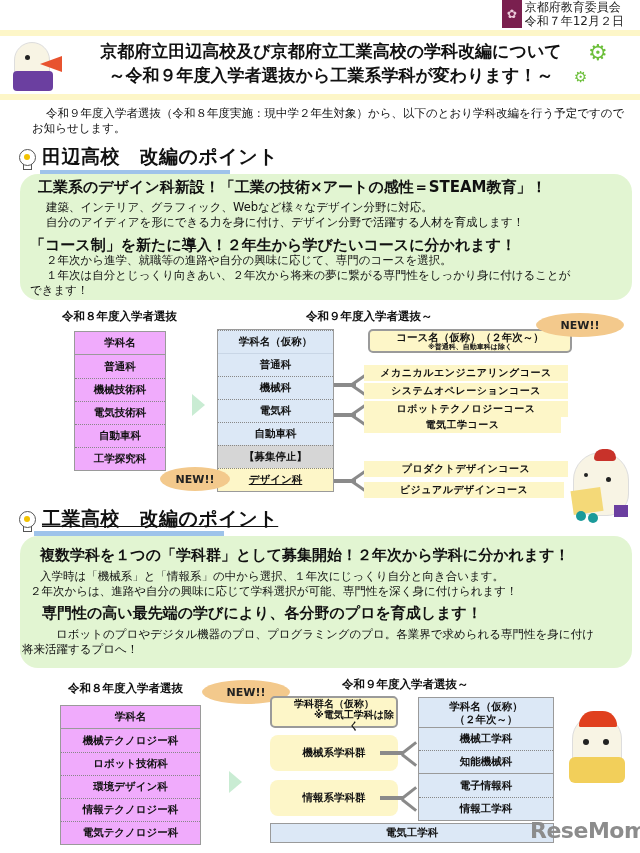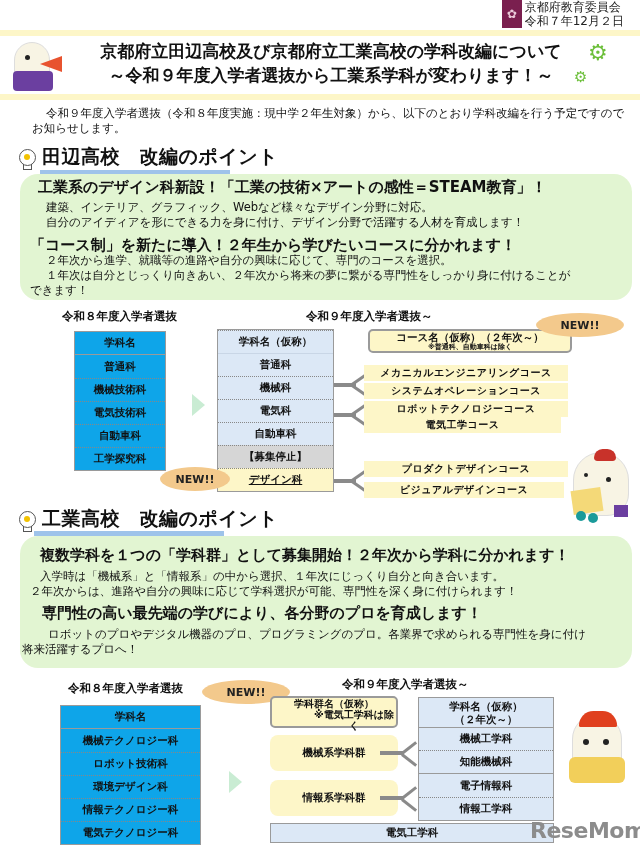--- a/index.html
+++ b/index.html
@@ -32,21 +32,21 @@
   .sec-title { font-size: 19px; font-weight: bold; letter-spacing: 0.5px; }
   .sec-underline { height: 5px; background: #9ec3ea; }
 
   
   .panel { background: #e2f5d2; border-radius: 18px; }
   .p-h { font-size: 15px; font-weight: bold; white-space: nowrap; }
   .p-t { font-size: 11.5px; line-height: 15px; white-space: nowrap; }
 
   
   .col-title { font-size: 11.5px; font-weight: bold; white-space: nowrap; }
-  .tbl { border: 1px solid #9a9a9a; background: #0ea5e9; }
+  .tbl { border: 1px solid #9a9a9a; background: #f0abfc; }
   .tbl .row { height: 23px; display:flex; align-items:center; justify-content:center; font-size: 10.5px; font-weight:bold; border-top: 1px dotted #888; }
   .tbl .row.hdr { border-top:none; border-bottom: 1px solid #9a9a9a; }
   .blue { background: #dce8f6; }
   .gray { background: #d6d6d6; }
   .yellow { background: #fdf6c8; }
   .arrow-r { width: 0; height: 0; border-top: 11px solid transparent; border-bottom: 11px solid transparent; border-left: 13px solid #c9ecd3; }
   .course { background: #fdf6c8; height: 16px; font-size: 10px; font-weight: bold; display:flex; align-items:center; justify-content:center; white-space:nowrap; letter-spacing: 0.5px; }
   .bubble { background: #f3c98c; border-radius: 50%; font-size: 11px; font-weight: bold; display:flex; align-items:center; justify-content:center; color:#222; }
   .note-box { background:#fdf6c8; border: 2px solid #9a9a9a; border-radius: 5px; text-align:center; }
   .group-box { background:#fdf6c8; border-radius: 8px; font-size: 10.5px; font-weight:bold; display:flex; align-items:center; justify-content:center; }
@@ -143,34 +143,34 @@
 <div class="abs" style="left:573px;top:452px;width:56px;height:64px;background:#f8f4e4;border-radius:28px 28px 22px 22px;border:1px solid #ddd;">
   <div style="position:absolute;left:20px;top:-4px;width:22px;height:12px;background:#c8322a;border-radius:10px 10px 4px 4px;"></div>
   <div style="position:absolute;left:10px;top:20px;width:4px;height:4px;background:#222;border-radius:50%;"></div>
   <div style="position:absolute;left:32px;top:24px;width:5px;height:5px;background:#222;border-radius:50%;"></div>
   <div style="position:absolute;left:-2px;top:36px;width:30px;height:24px;background:#f4d978;transform:rotate(-8deg);"></div>
   <div style="position:absolute;left:2px;top:58px;width:10px;height:10px;background:#1a9a9a;border-radius:50%;"></div>
   <div style="position:absolute;left:14px;top:60px;width:10px;height:10px;background:#1a9a9a;border-radius:50%;"></div>
   <div style="position:absolute;left:40px;top:52px;width:14px;height:12px;background:#6b3fa0;"></div>
 </div>
 
-<div class="abs sec-head" style="left:16px;top:505px;">
+<div class="abs sec-head" style="left:16px;top:505px;text-decoration:underline;">
   <div class="bulb">
       <div class="core"></div>
     </div>
   <div class="sec-title">工業高校　改編のポイント</div>
 </div>
 <div class="abs sec-underline" style="left:34px;top:531px;width:190px;"></div>
 
 <div class="abs panel" style="left:20px;top:536px;width:612px;height:132px;"></div>
 <div class="abs p-h" style="left:40px;top:546px;">複数学科を１つの「学科群」として募集開始！２年次から学科に分かれます！</div>
 <div class="abs p-t" style="left:40px;top:569px;">入学時は「機械系」と「情報系」の中から選択、１年次にじっくり自分と向き合います。</div>
 <div class="abs p-t" style="left:30px;top:584px;">２年次からは、進路や自分の興味に応じて学科選択が可能、専門性を深く身に付けられます！</div>
 <div class="abs p-h" style="left:42px;top:604px;">専門性の高い最先端の学びにより、各分野のプロを育成します！</div>
-<div class="abs p-t" style="left:48px;top:627px;">ロボットのプロやデジタル機器のプロ、プログラミングのプロ。各業界で求められる専門性を身に付け</div>
+<div class="abs p-t" style="left:56px;top:627px;">ロボットのプロやデジタル機器のプロ、プログラミングのプロ。各業界で求められる専門性を身に付け</div>
 <div class="abs p-t" style="left:22px;top:642px;">将来活躍するプロへ！</div>
 
 <div class="abs col-title" style="left:68px;top:681px;">令和８年度入学者選抜</div>
 <div class="abs tbl" style="left:60px;top:705px;width:141px;">
   <div class="row hdr">学科名</div>
   <div class="row" style="border-top:none">機械テクノロジー科</div>
   <div class="row">ロボット技術科</div>
   <div class="row">環境デザイン科</div>
   <div class="row">情報テクノロジー科</div>
   <div class="row">電気テクノロジー科</div>

